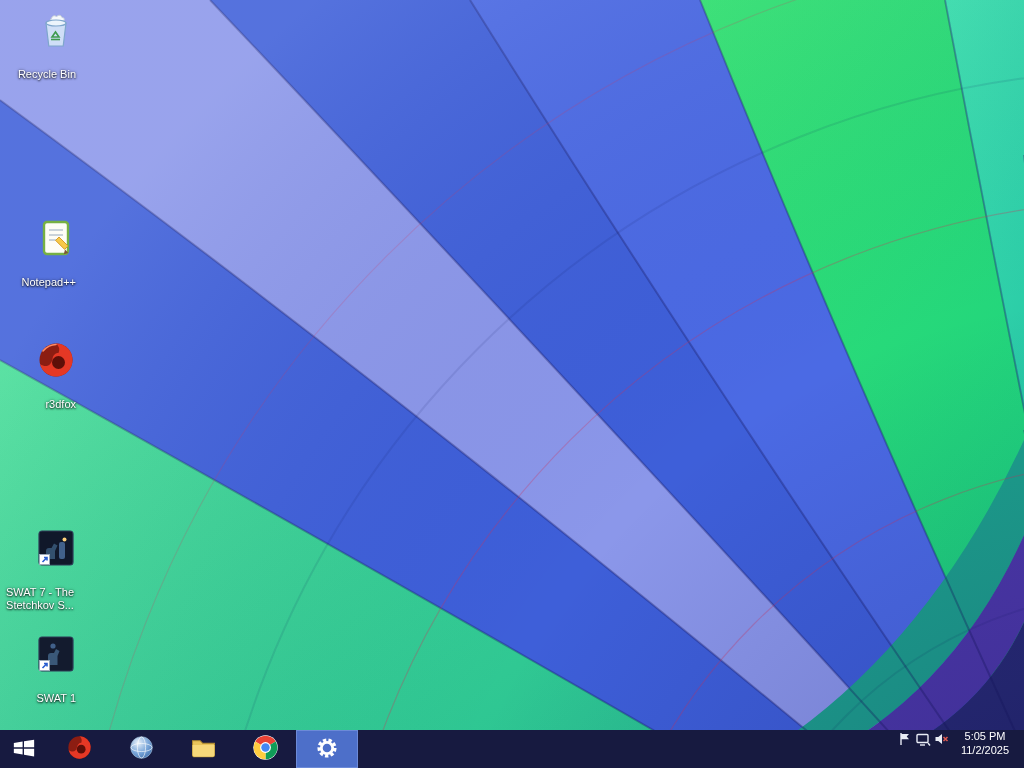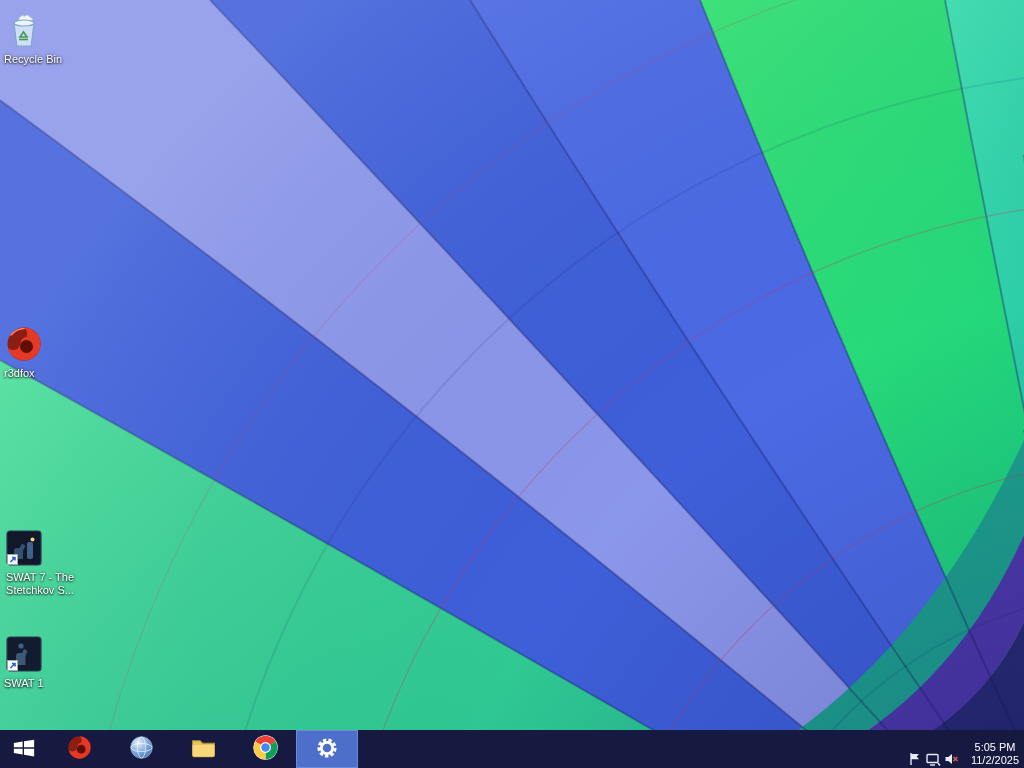--- a/index.html
+++ b/index.html
@@ -1,36 +1,36 @@
 <!DOCTYPE html>
 <html><head>
 <meta charset="utf-8">
 <style>
   html,body{margin:0;padding:0;width:1024px;height:768px;overflow:hidden;
     font-family:"Liberation Sans", sans-serif;}
   .desktop{position:absolute;inset:0;width:1024px;height:768px;background:#3e5fd9;}
   .wallpaper{position:absolute;left:0;top:0;width:1024px;height:768px;display:block;}
 
   
-  .di{position:absolute;width:72px;display:flex;flex-direction:column;align-items:flex-start;
-      gap:3px;cursor:default;}
+  .di{position:absolute;width:72px;display:flex;flex-direction:column;align-items:flex-end;
+      gap:18px;cursor:default;}
   .di .ic{width:40px;height:40px;display:flex;align-items:center;justify-content:center;}
   .di .lbl{font-size:11px;line-height:1.18;color:#fff;text-align:center;
       text-shadow:0 1px 2px rgba(0,0,0,.85),0 0 3px rgba(0,0,0,.55);max-width:72px;}
 
   
   .taskbar{position:absolute;left:0;bottom:0;width:1024px;height:38px;background:#171a40;
       display:flex;align-items:stretch;z-index:5;}
   .start{width:48px;border:none;background:transparent;display:flex;align-items:center;
       justify-content:center;padding:0;cursor:pointer;}
   .tbtn{width:62px;border:none;background:transparent;display:flex;align-items:center;
       justify-content:center;padding:0;cursor:pointer;}
   .tbtn.active{background:#4d6fc9;box-shadow:inset 0 0 0 1px #6c8ad8;}
-  .tray{position:absolute;right:0;top:0;height:38px;display:flex;align-items:flex-end;
-      }
+  .tray{position:absolute;right:0;top:0;height:38px;display:flex;align-items:flex-start;
+      padding-right:10px;}
   .tray-ic{width:18px;height:18px;display:flex;align-items:center;justify-content:center;cursor:pointer;}
   .clock{color:#fff;font-size:11px;line-height:1.25;text-align:center;cursor:pointer;
       padding-left:6px;min-width:58px;}
 </style>
 </head>
 <body>
 
 <svg width="0" height="0" style="position:absolute" aria-hidden="true">
   <defs>
     <radialGradient id="globeG" cx="0.35" cy="0.28" r="0.95">
@@ -114,22 +114,33 @@
         <path d="M10 13 L30 13 L27.2 36 L12.8 36 Z" fill="#d7e7f8" fill-opacity="0.88" stroke="#7ea6cc" stroke-width="1.2"></path>
         <ellipse cx="20" cy="13" rx="10" ry="3" fill="#ecf4fc" stroke="#7ea6cc" stroke-width="1.2"></ellipse>
         <path d="M16 27 l3.5 -5 3.5 5 z" fill="none" stroke="#3f9a4f" stroke-width="1.6"></path>
         <path d="M15 29.5 h9" stroke="#3f9a4f" stroke-width="1.6"></path>
       </svg>
     </span>
     <span class="lbl">Recycle Bin</span>
   </div>
 
 
-
-  <div class="di" style="left:4px;top:324px">
+  <div class="di" style="left:4px;top:218px">
+    <span class="ic">
+      <svg viewBox="0 0 40 40" width="40" height="40">
+        <rect x="8" y="4" width="24" height="32" rx="3" fill="#fdfdf6" stroke="#76b043" stroke-width="2.4"></rect>
+        <path d="M13 12 h14 M13 17 h14 M13 22 h9" stroke="#b9c5cf" stroke-width="1.6"></path>
+        <path d="M23 19 l9 9 -3.4 3.4 -9 -9 z" fill="#f7c948" stroke="#d89f2b" stroke-width="1"></path>
+        <path d="M29 31.6 l3.4 3.4 -4.6 1.2 z" fill="#7c5637"></path>
+      </svg>
+    </span>
+    <span class="lbl">Notepad++</span>
+  </div>
+
+  <div class="di" style="left:4px;top:340px">
     <span class="ic">
       <svg viewBox="0 0 40 40" width="40" height="40">
         <circle cx="20" cy="20" r="16.5" fill="#8c1d12"></circle>
         <path d="M20 3.5 a16.5 16.5 0 1 1 -16 20.5 c6.5 4.5 11.5 1 12.5 -5 c0.6 -4 3 -6 6.2 -6.2 a8.5 8.5 0 0 0 -2.7 -9.3 z" fill="#e53825"></path>
         <path d="M7 11 c4 -4.5 9 -6.5 13 -6.5" fill="none" stroke="#ff8a64" stroke-width="1.6" stroke-linecap="round"></path>
         <circle cx="22.5" cy="22.5" r="6.5" fill="#5e0f08"></circle>
       </svg>
     </span>
     <span class="lbl">r3dfox</span>
   </div>

